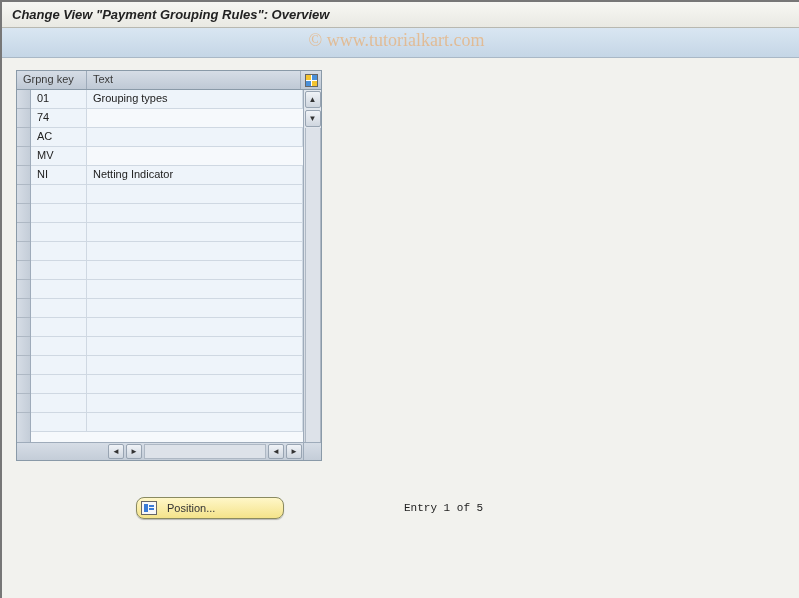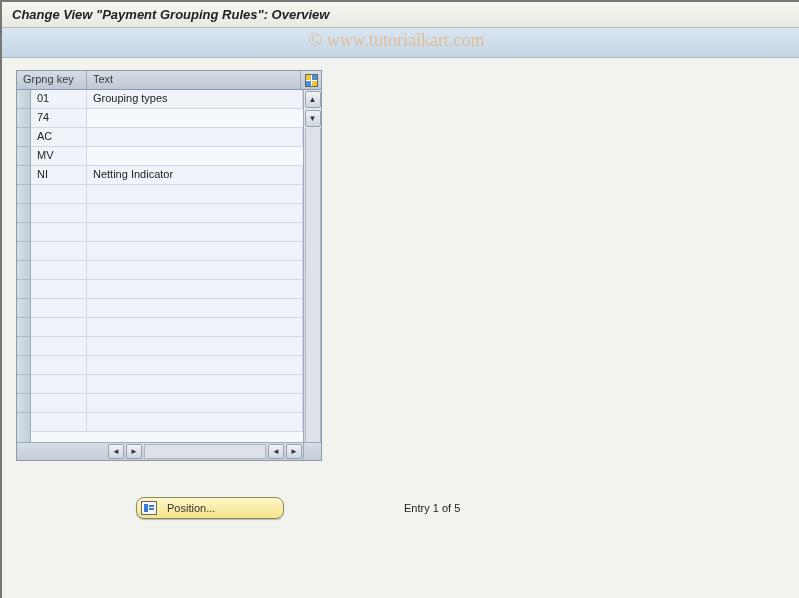--- a/index.html
+++ b/index.html
@@ -193,20 +193,21 @@
     background:#3a7bd5;
   }
   .pos-icon::after {
     content:""; position:absolute; right:2px; top:3px; width:5px; height:2px;
     background:#3a7bd5; box-shadow:0 3px 0 #3a7bd5;
   }
   .entry-text {
     margin-left: 120px;
     font-size: 11px;
     color: #222;
+    font-family: Liberation Mono, monospace;
   }
 
 </style>
 </head>
 <body>
 
 <div class="container">
 
   <div class="title-bar">Change View "Payment Grouping Rules": Overview</div>
 

